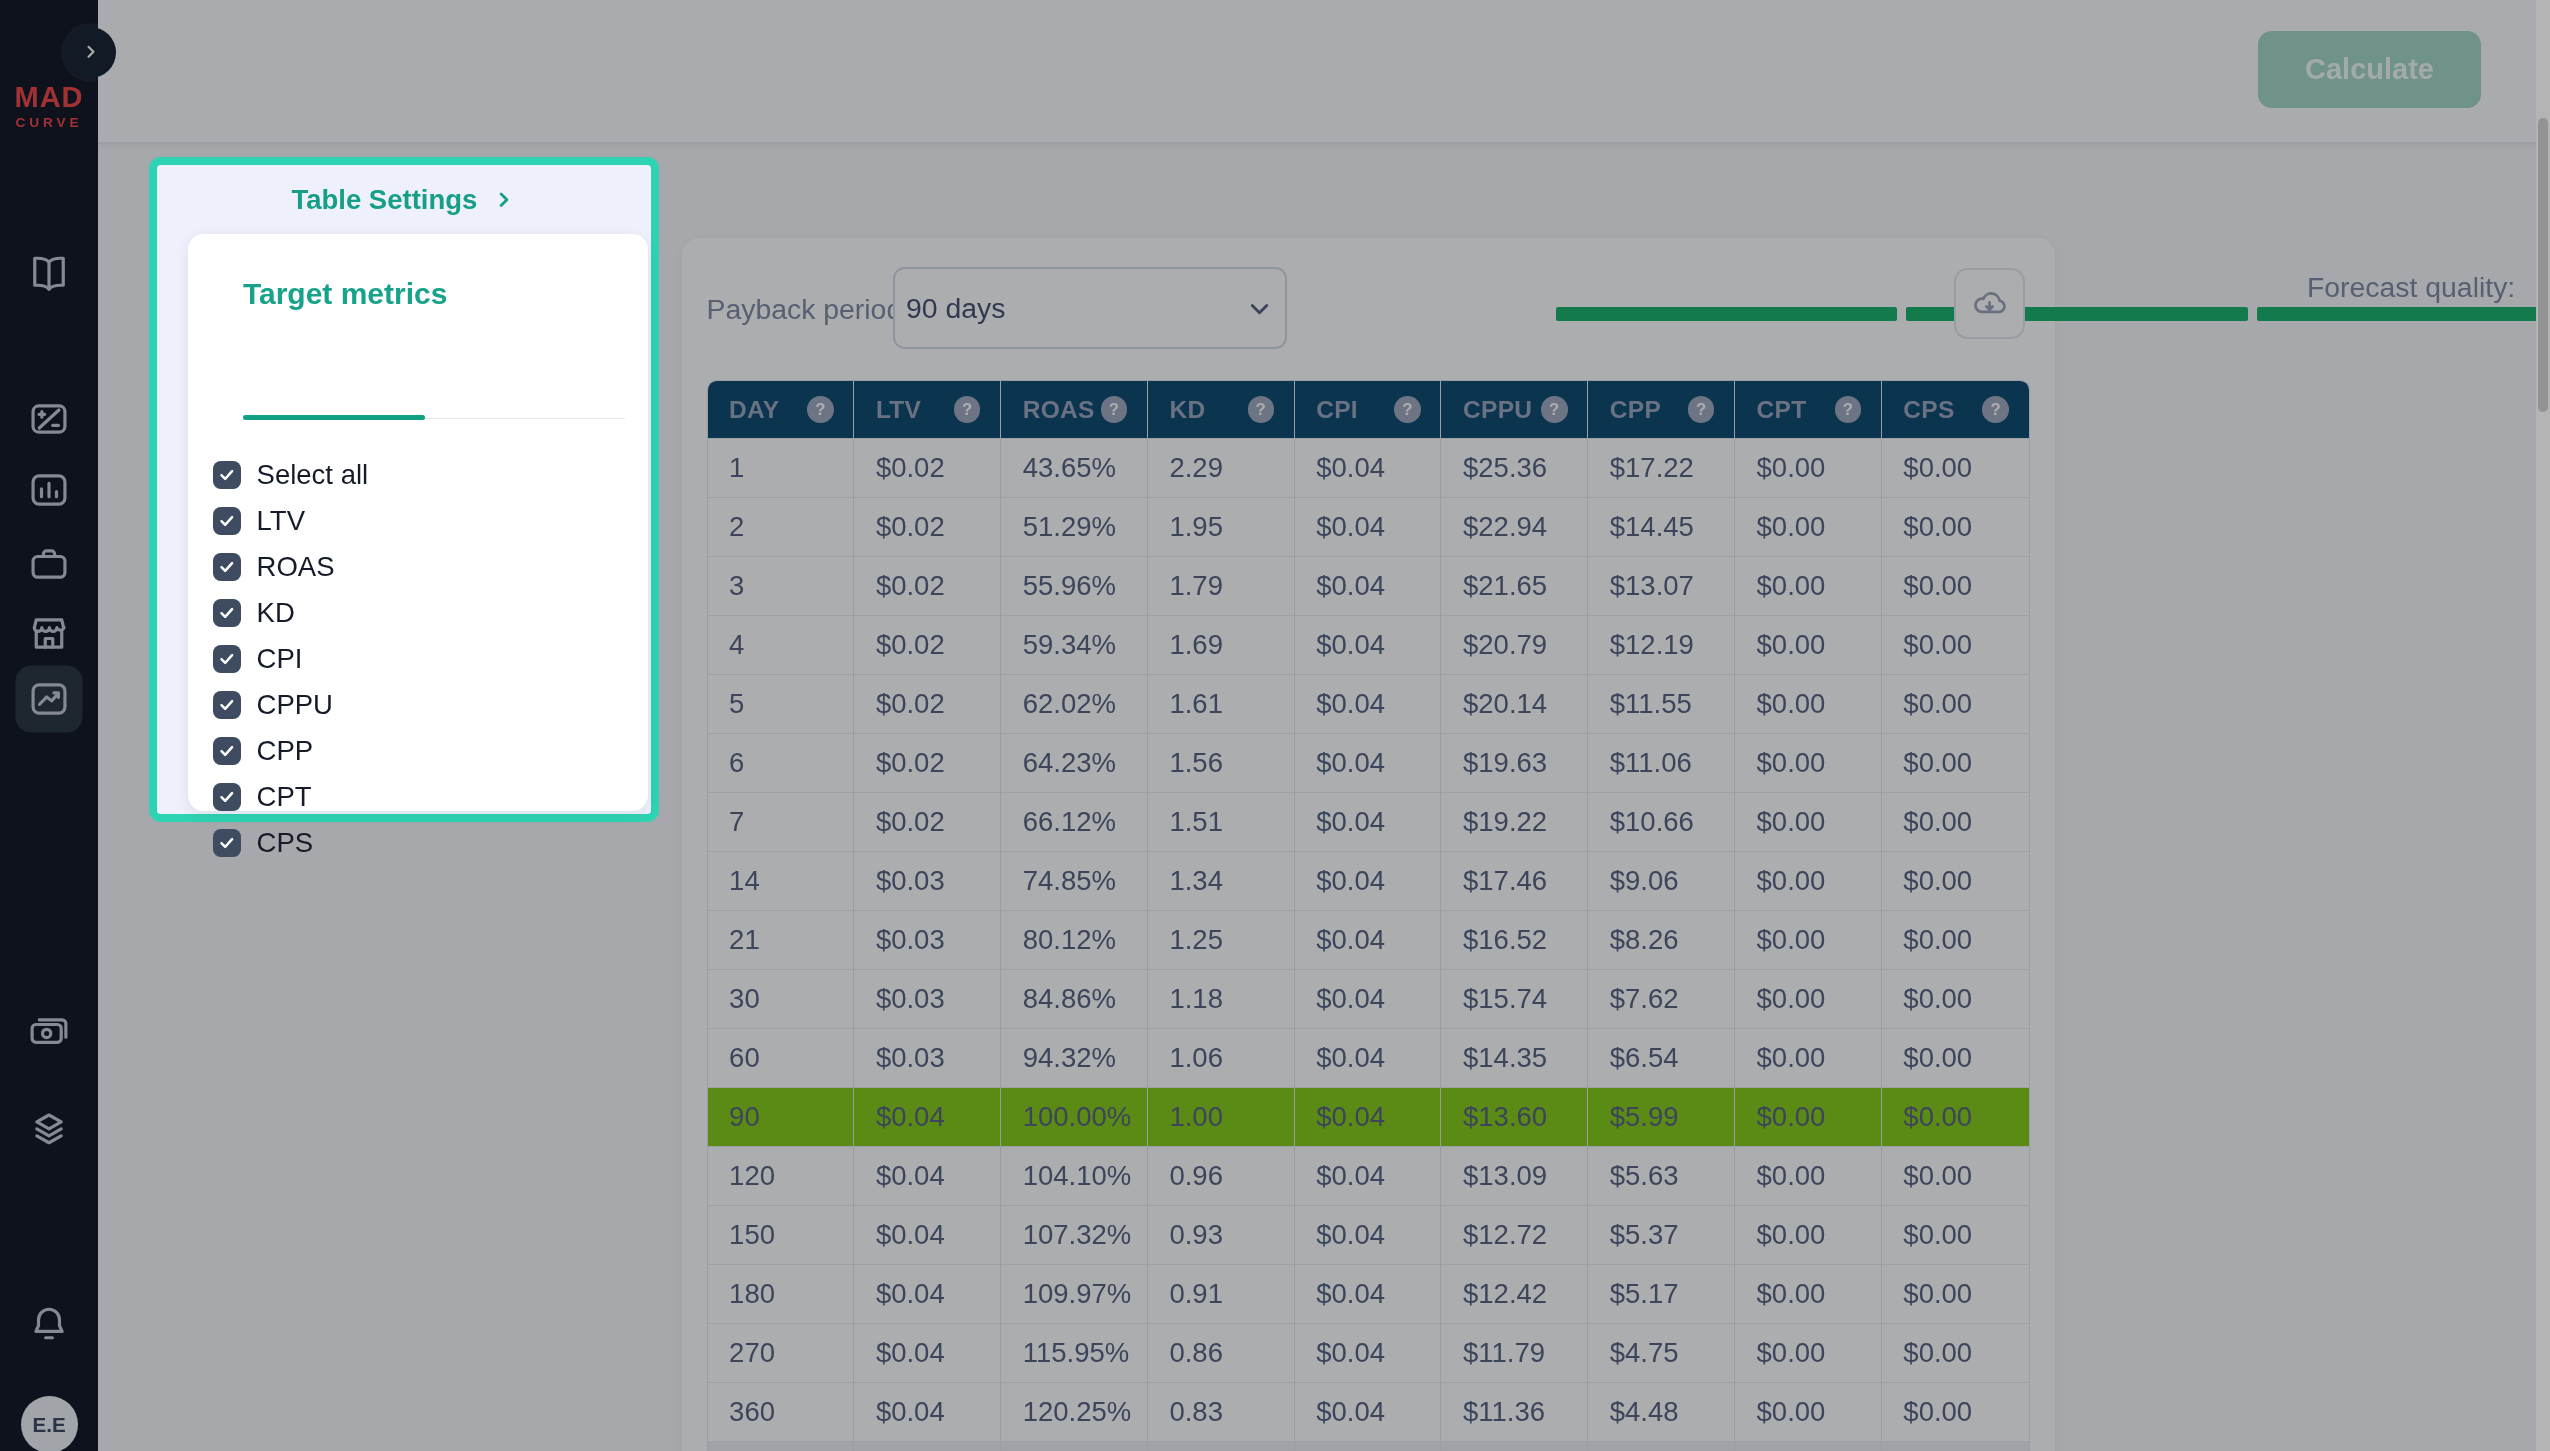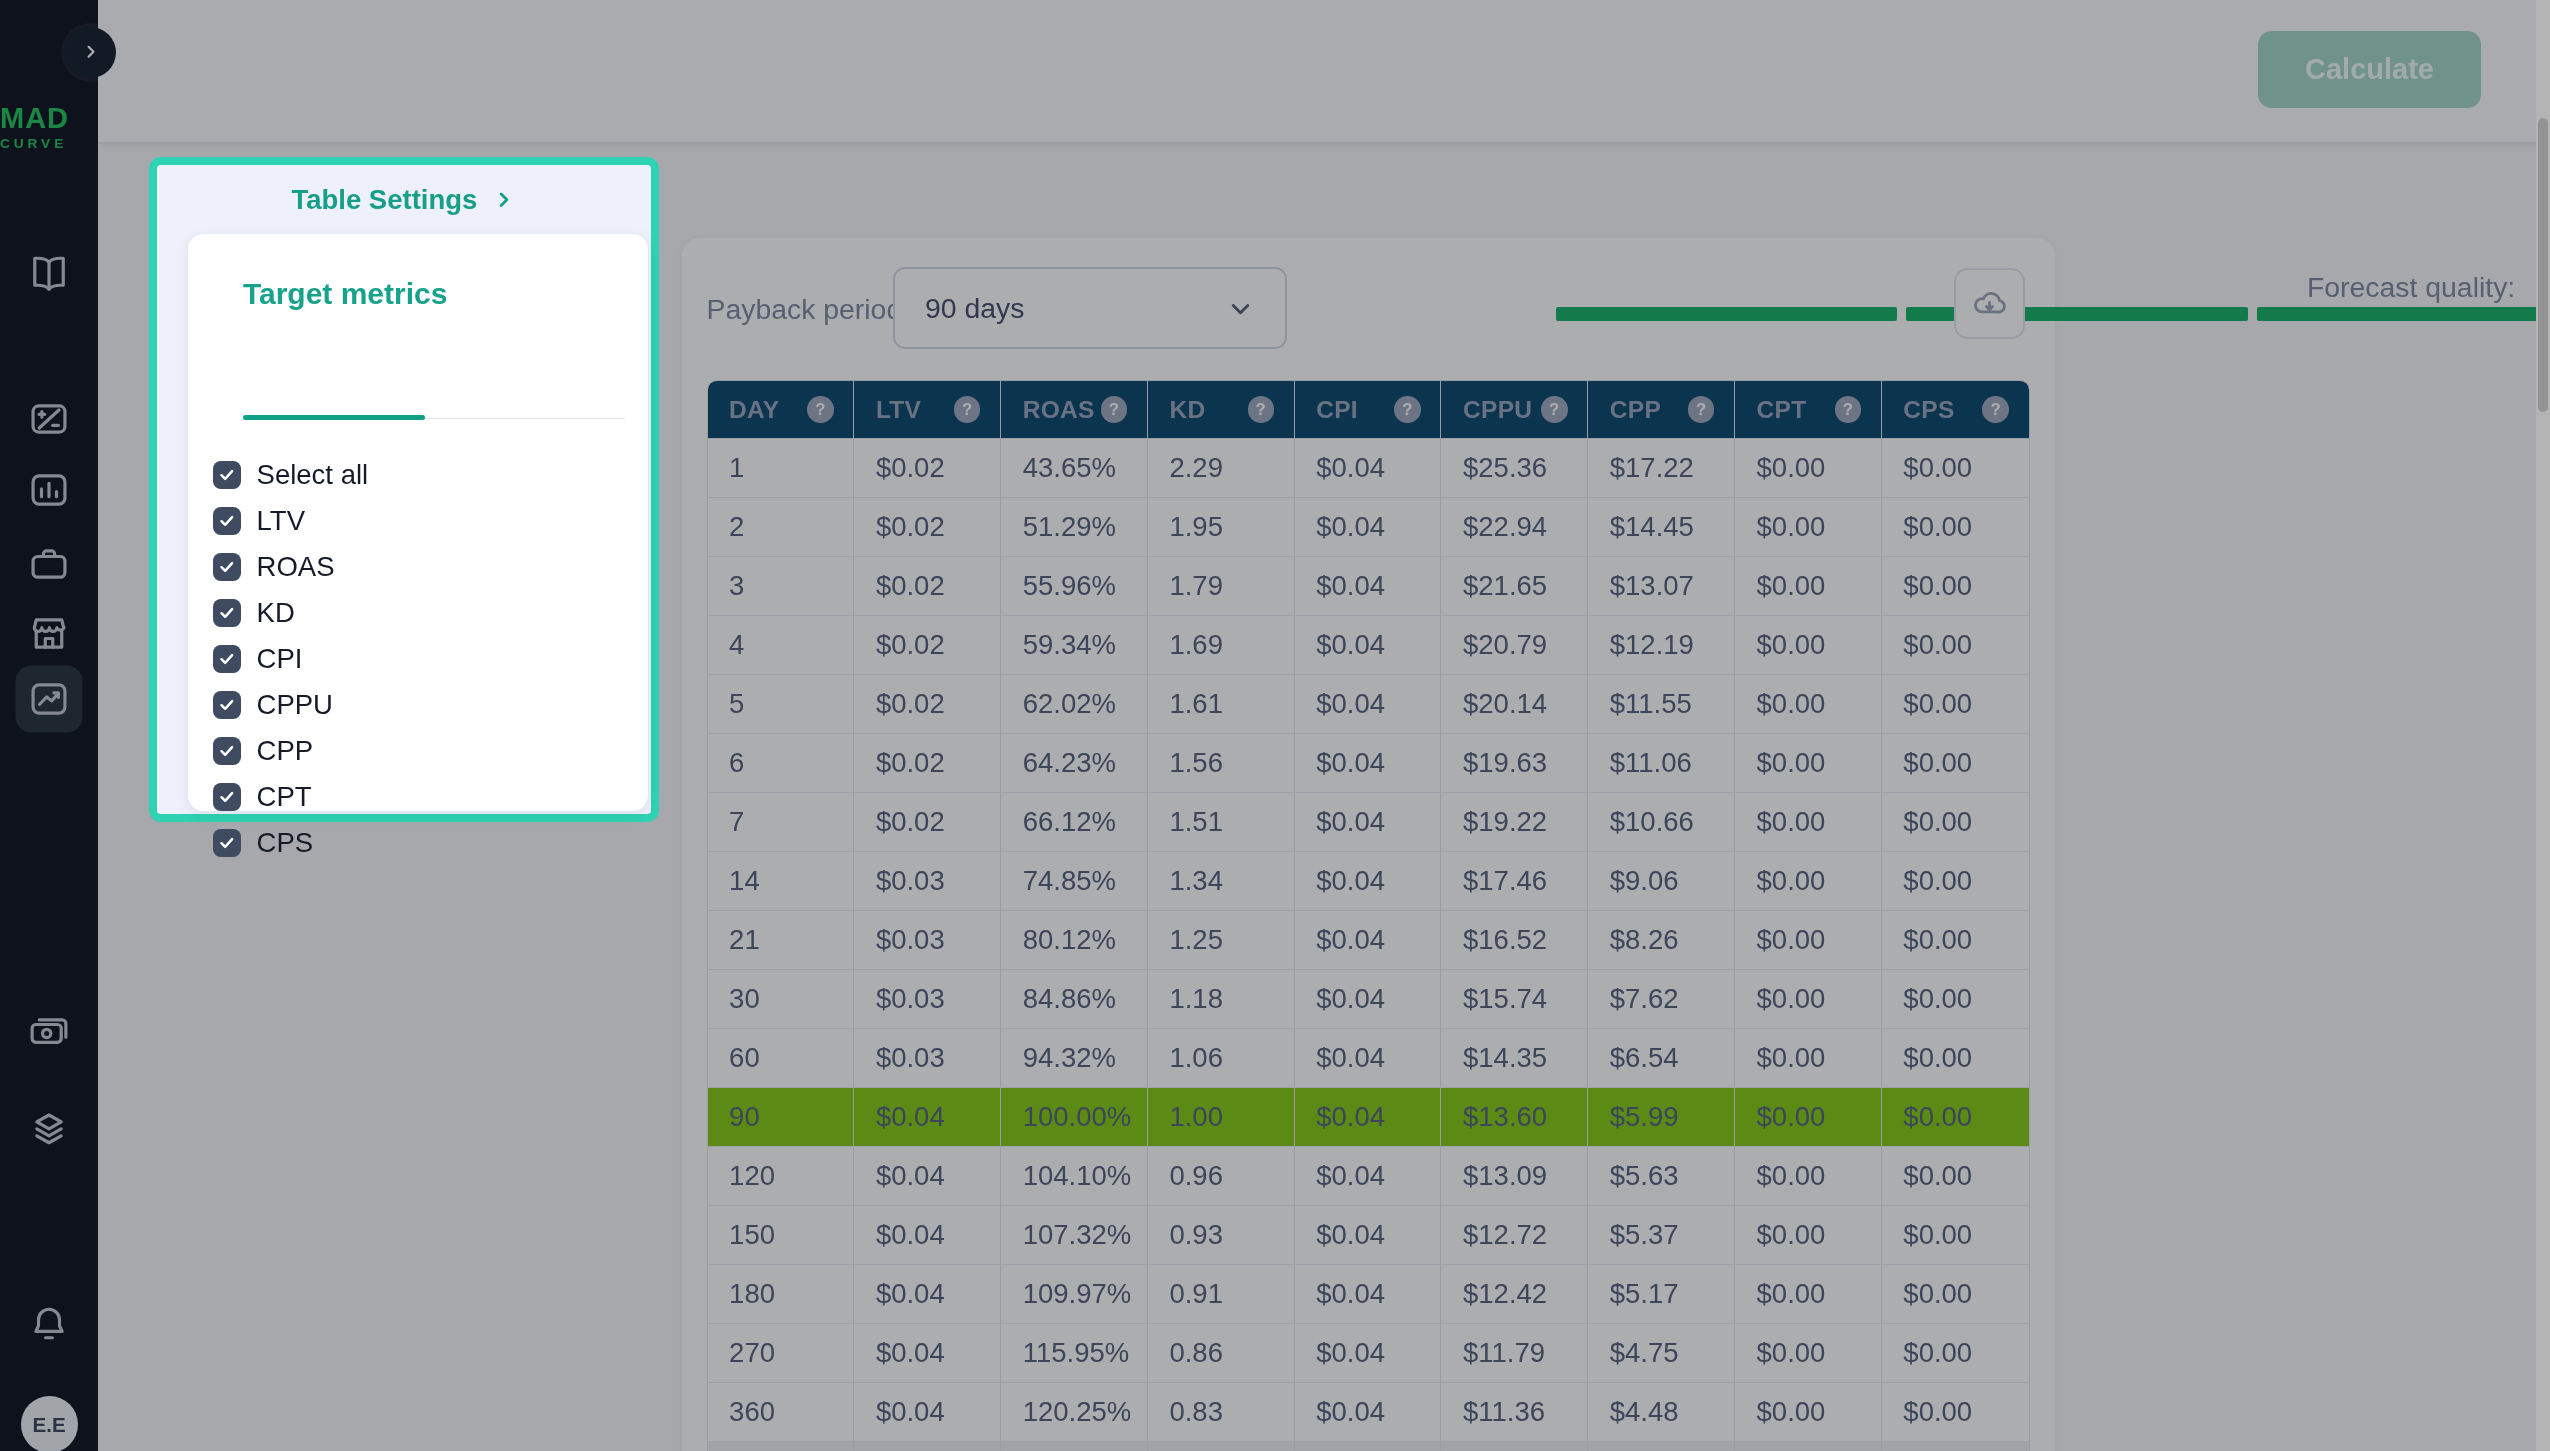--- a/index.html
+++ b/index.html
@@ -1,21 +1,21 @@
 <!DOCTYPE html>
 <html><head>
 <meta charset="utf-8">
 <style>
   html,body{margin:0;padding:0;background:#444;}
   #app{position:relative;width:2550px;height:1452px;overflow:hidden;
        font-family:"Liberation Sans",sans-serif;background:#f6f7f9;}
 
   
   #sidebar{position:absolute;left:0;top:0;width:98px;height:1452px;background:#0e1522;z-index:10;}
-  #logo{position:absolute;left:0;top:104px;width:98px;color:#22c55e;line-height:1;}
+  #logo{position:absolute;left:0;top:83px;width:98px;text-align:center;color:#ef4444;line-height:1;}
   #logo .l1{font-size:29px;font-weight:800;letter-spacing:1px;}
   #logo .l2{font-size:13.7px;font-weight:700;letter-spacing:3.9px;margin-top:3.9px;}
   .nav-ic{position:absolute;left:50%;transform:translate(-50%,-50%);width:67px;height:67px;
           display:flex;align-items:center;justify-content:center;border-radius:15.7px;}
   .nav-ic.active{background:#28323f;}
   .nav-ic svg{width:45px;height:45px;stroke:#c3c9d4;fill:none;stroke-width:1.7;
               stroke-linecap:round;stroke-linejoin:round;}
   #avatar{position:absolute;left:20.6px;top:1396px;width:57px;height:57px;border-radius:50%;
           background:#eef1f6;color:#3c4a60;font-size:20.6px;font-weight:700;
           display:flex;align-items:center;justify-content:center;}
@@ -34,21 +34,21 @@
           background:#a3d6c6;color:#f2fbf8;font-size:29px;font-weight:600;border:none;
           display:flex;align-items:center;justify-content:center;}
 
   
   #card{position:absolute;left:682px;top:238px;width:1373px;height:1265px;background:#fff;
         border-radius:17.7px;box-shadow:0 2px 9.8px rgba(16,24,40,.05);}
   #payback-label{position:absolute;left:24.5px;top:71px;transform:translateY(-50%);
         font-size:28.4px;color:#7f8aa3;}
   #payback-select{position:absolute;left:211px;top:29px;width:394px;height:82px;border-radius:11.8px;
         border:2px solid #d2d9e8;background:#fff;display:flex;align-items:center;box-sizing:border-box;
-        padding:0 30px;font-size:28.4px;color:#44506e;}
+        padding:0 11px;font-size:28.4px;color:#44506e;}
   #payback-select svg{margin-left:auto;width:29px;height:29px;stroke:#55607a;fill:none;
         stroke-width:2.4;stroke-linecap:round;stroke-linejoin:round;}
   #forecast-text{position:absolute;left:874px;top:287px;transform:translateY(-50%);width:1042px;
         text-align:right;font-size:28.4px;color:#7f8aa3;top:49px;}
   #forecast-text b{color:#222b3d;font-weight:700;margin-left:11.8px;}
   #forecast-bars{position:absolute;left:874px;top:69px;width:1042px;display:flex;gap:8.8px;}
   #forecast-bars .bar{flex:1;height:13.7px;border-radius:2px;}
   #download-btn{position:absolute;left:1272px;top:30px;width:71px;height:71px;border-radius:13.7px;
         border:2px solid #e3e6ee;background:#fff;display:flex;align-items:center;justify-content:center;box-sizing:border-box;}
   #download-btn svg{width:37px;height:37px;stroke:#9aa4b8;fill:none;stroke-width:1.8;

